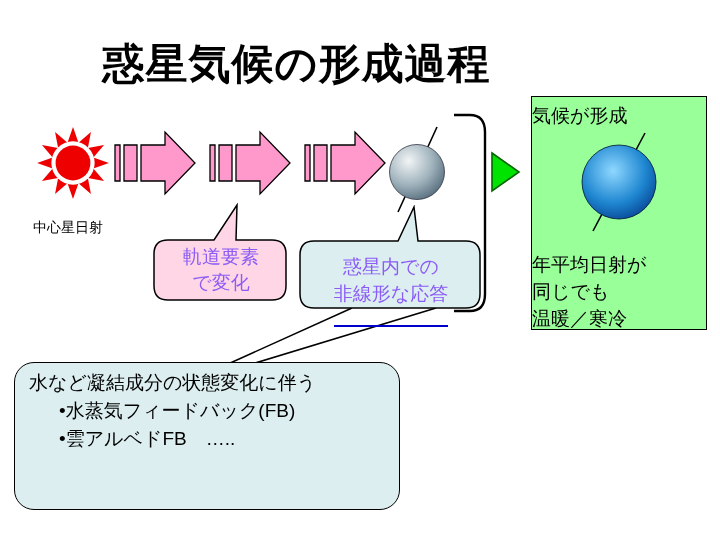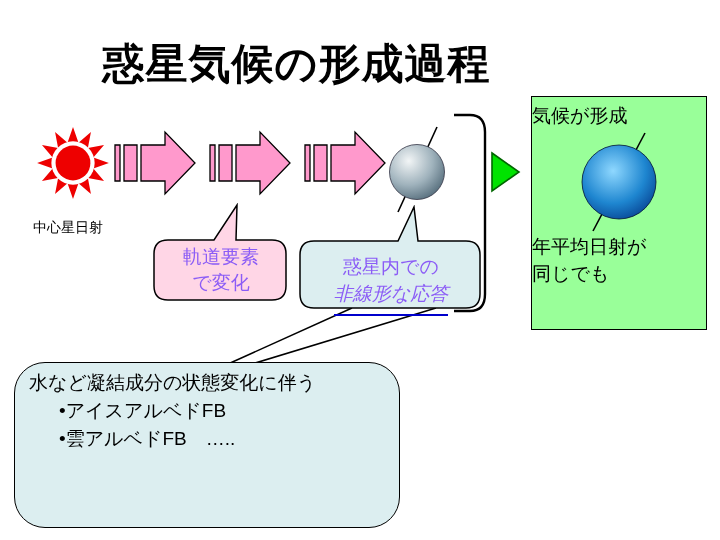--- a/index.html
+++ b/index.html
@@ -10,33 +10,32 @@
   .abs{position:absolute;}
   .jp{font-size:19px;line-height:26px;color:#8b5cf6;}
   #title{
     top:36px;left:0;width:593px;text-align:center;
     font-size:42px;font-weight:bold;letter-spacing:1px;
   }
   #sun-label{top:219px;left:33px;font-size:14px;}
   .callout-text{text-align:center;}
   .underline-blue{
     display:inline-block;border-bottom:2.5px solid var(--underline-blue,#0000CC);
-    padding-bottom:7px;
-    font-style:italic;
+    padding-bottom:18px;
   }
   #result-panel{
     top:96px;left:531px;width:176px;height:234px;
     background:var(--result-bg,#99FF99);border:1.6px solid #000;box-sizing:border-box;
     text-align:left;
   }
   #result-heading{margin-top:6px;font-size:19px;}
-  #result-lines{margin-top:0;font-size:19px;line-height:27px;}
+  #result-lines{margin-top:18px;font-size:19px;line-height:27px;}
   #feedback-box{
-    top:362px;left:14px;width:386px;height:166px;
-    background:var(--callout-cyan,#DCEEF0);border:1.6px solid #000;border-radius:31px;
+    top:362px;left:14px;width:386px;height:148px;
+    background:var(--callout-cyan,#DCEEF0);border:1.6px solid #000;border-radius:20px;
     box-sizing:border-box;padding:6px 14px;
   }
   #feedback-heading{font-size:19px;line-height:28px;}
   .feedback-bullet{font-size:19px;line-height:28px;padding-left:30px;}
   svg{display:block;}
   .shape-pink{fill:var(--arrow-pink,#FF99CC);stroke:#000;stroke-width:1.3;}
   .callout-pink-shape{fill:var(--callout-pink,#FFD6E6);stroke:#000;stroke-width:1.5;}
   .callout-cyan-shape{fill:var(--callout-cyan,#DCEEF0);stroke:#000;stroke-width:1.5;}
 </style>
 </head>
@@ -104,20 +103,21 @@
           <stop offset="55%" style="stop-color:#1E86D0"></stop>
           <stop offset="100%" style="stop-color:var(--planet-blue-dark,#002F80)"></stop>
         </radialGradient>
       </defs>
       <line x1="22" y1="100" x2="74" y2="2" stroke="#000" stroke-width="1.6"></line>
       <circle cx="48" cy="51" r="37" fill="url(#blueGrad)" stroke="#013" stroke-width="0.8"></circle>
     </svg>
     <div id="result-lines">
       <div>年平均日射が</div>
       <div>同じでも</div>
+      <div>温暖／寒冷</div>
     </div>
   </div>
 
   <svg class="abs" style="left:152px;top:203px;" width="138" height="100" viewBox="0 0 138 100">
     <path class="callout-pink-shape" d="M16,37 L62,37 L85,2 L84,37 L120,37 Q134,37 134,51 L134,83 Q134,97 120,97 L16,97 Q2,97 2,83 L2,51 Q2,37 16,37 Z"></path>
   </svg>
   <div class="abs callout-text jp" style="left:152px;top:244px;width:138px;">
     <div>軌道要素</div>
     <div>で変化</div>
   </div>
@@ -125,17 +125,17 @@
   <svg class="abs" style="left:298px;top:205px;" width="186" height="105" viewBox="0 0 186 105">
     <path class="callout-cyan-shape" d="M16,36 L100,36 L116,2 L120,36 L168,36 Q182,36 182,50 L182,89 Q182,103 168,103 L16,103 Q2,103 2,89 L2,50 Q2,36 16,36 Z"></path>
   </svg>
   <div class="abs callout-text jp" style="left:298px;top:246px;width:186px;line-height:27px;margin-top:7px;">
     <div>惑星内での</div>
     <div><span class="underline-blue">非線形な応答</span></div>
   </div>
 
   <div id="feedback-box" class="abs">
     <div id="feedback-heading">水など凝結成分の状態変化に伴う</div>
-    <div class="feedback-bullet">•アイスアルベドFB</div>
+    <div class="feedback-bullet">•水蒸気フィードバック(FB)</div>
     <div class="feedback-bullet">•雲アルベドFB　…..</div>
   </div>
 
 </div>
 
 </body></html>

